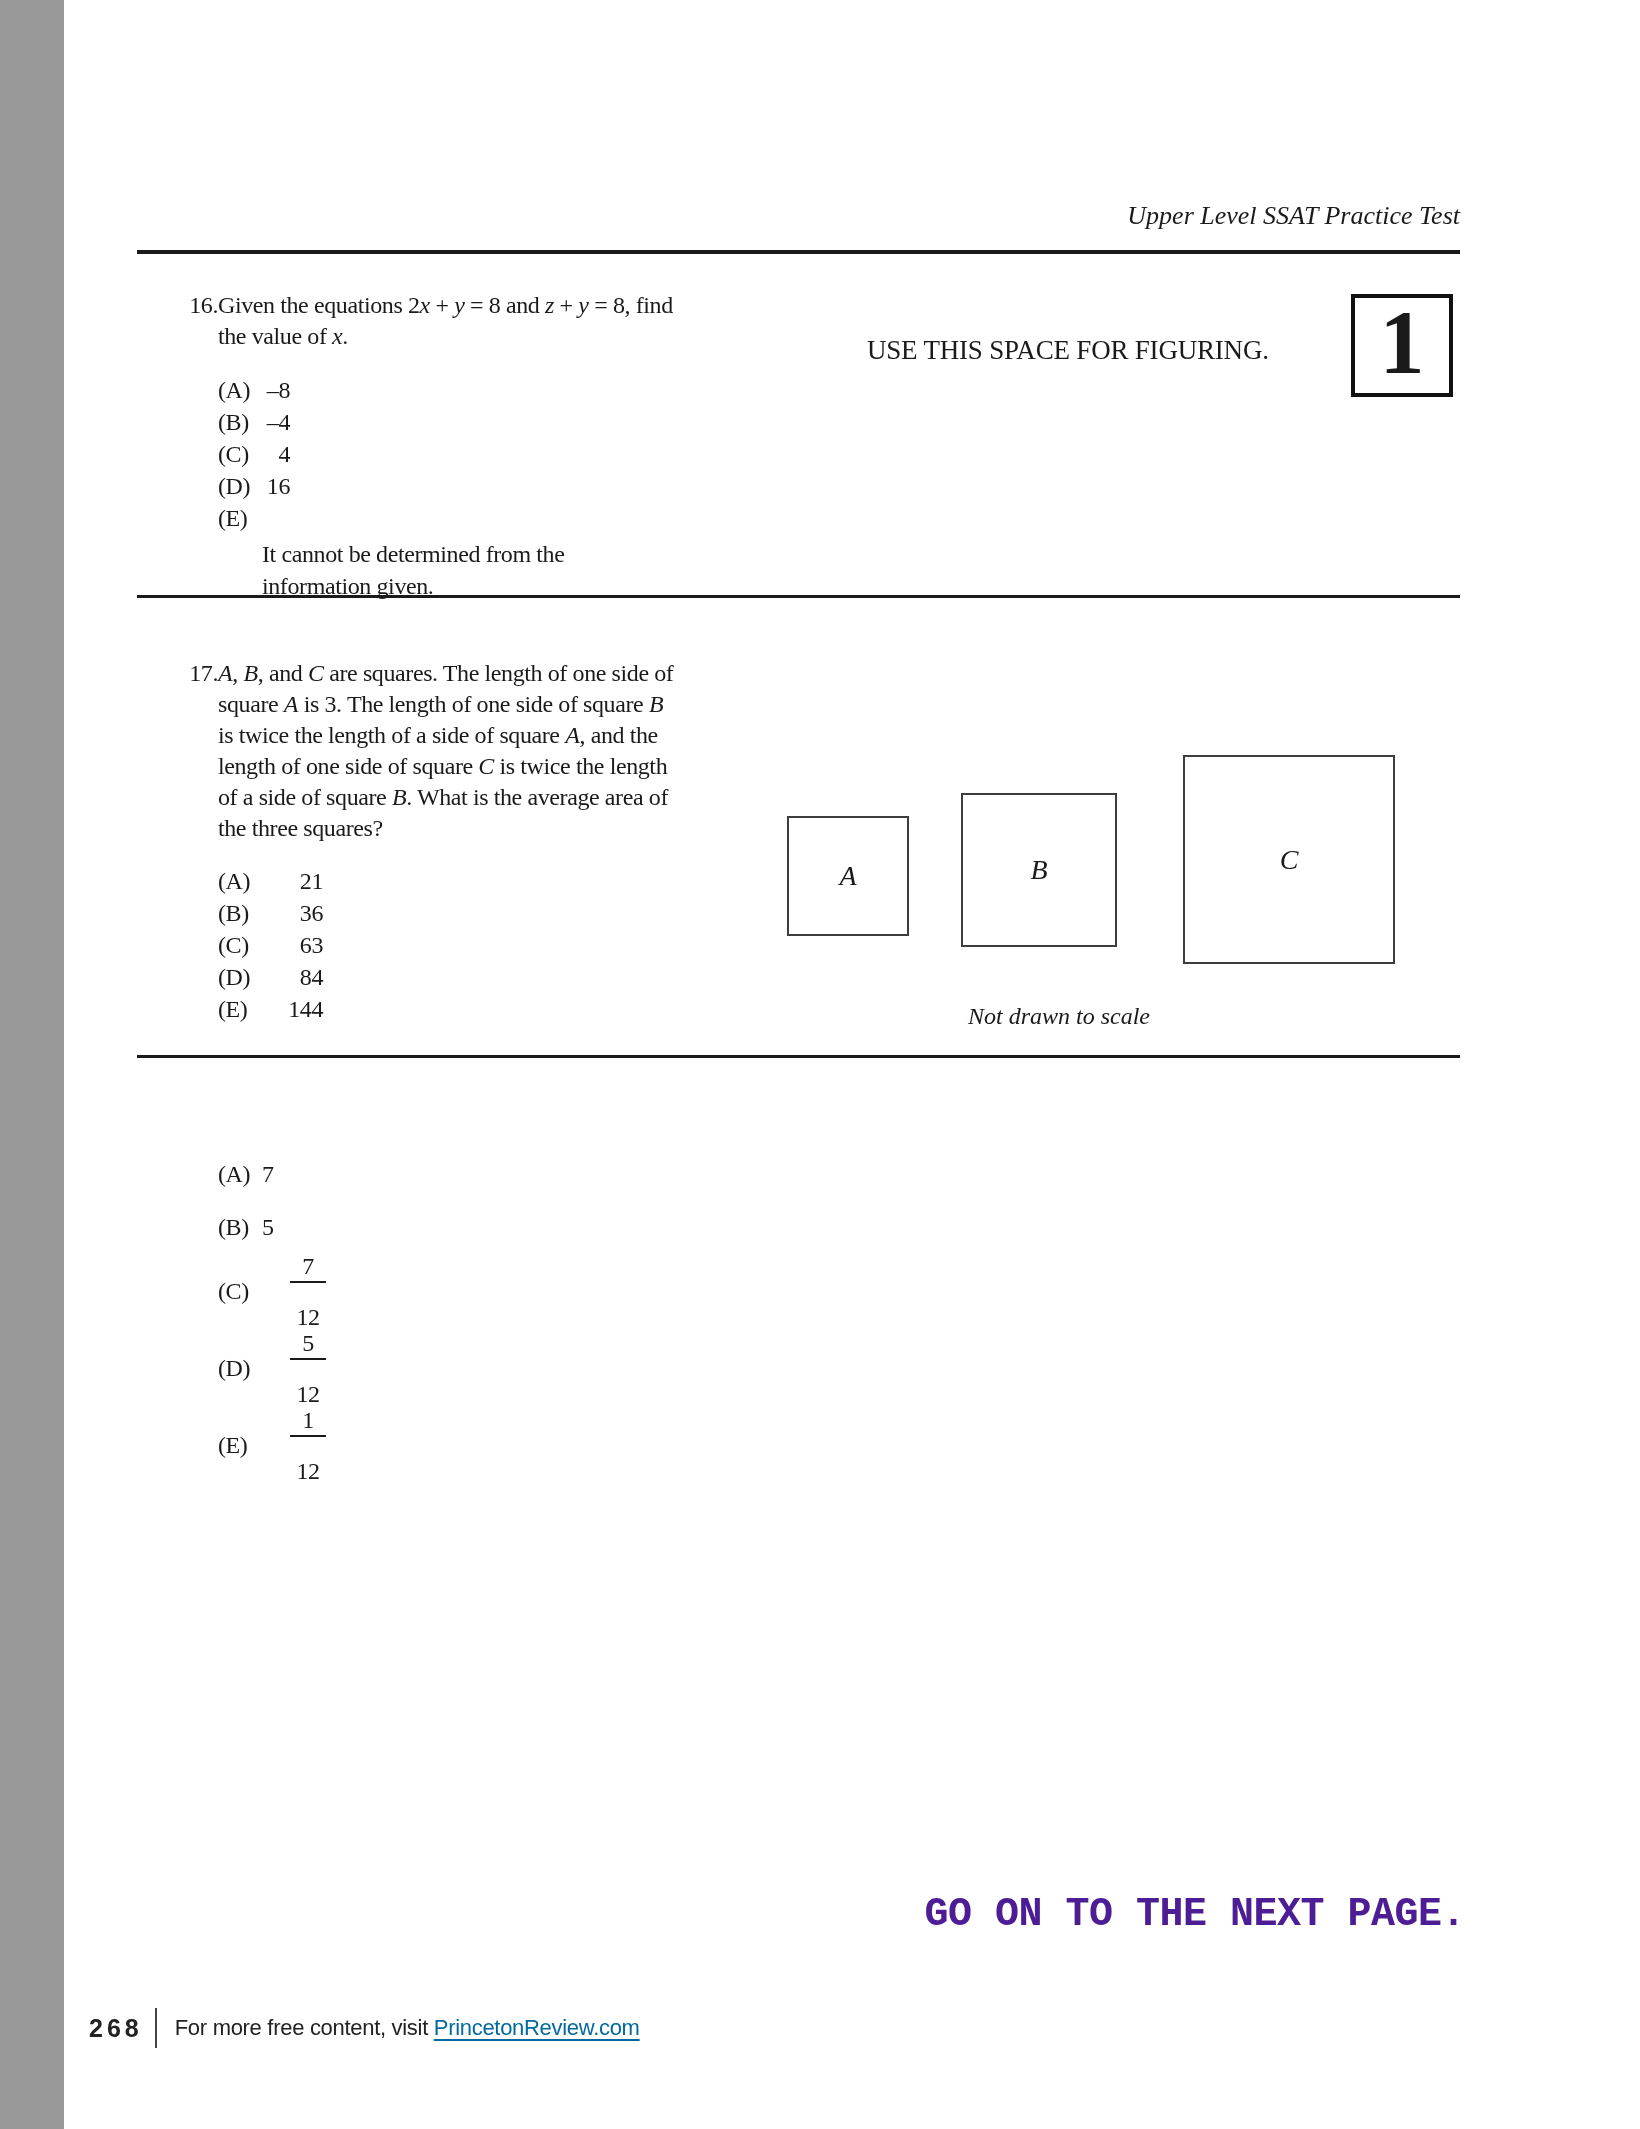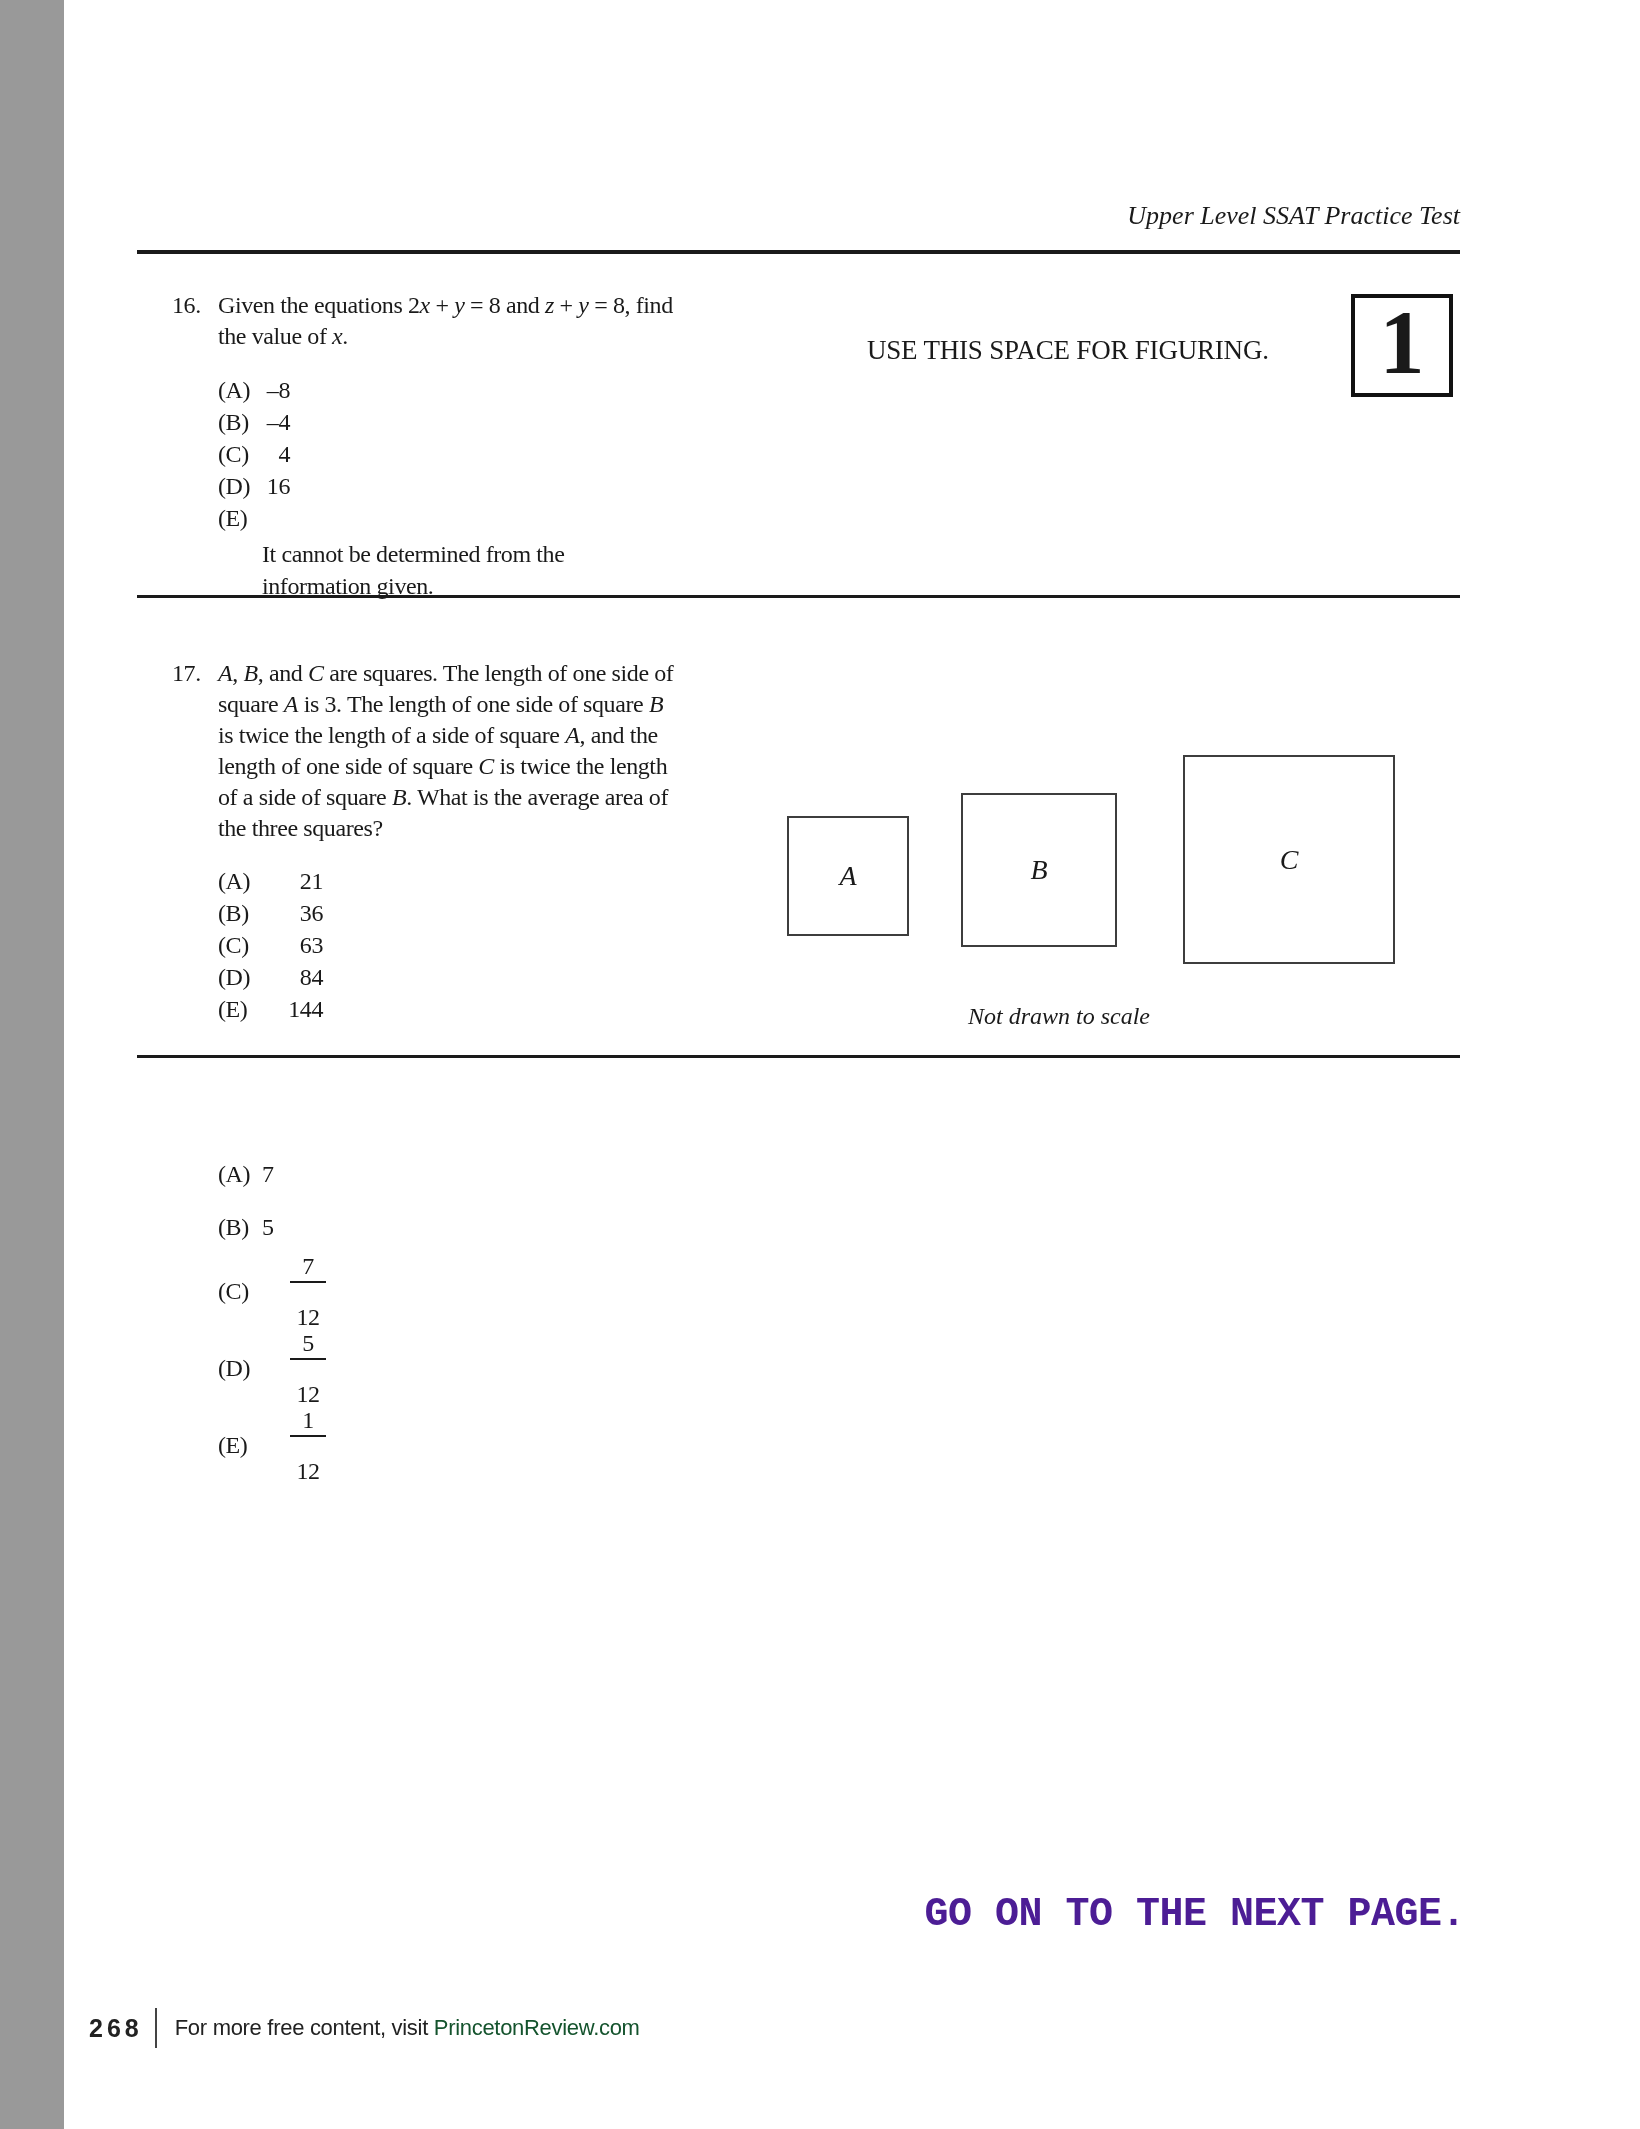--- a/index.html
+++ b/index.html
@@ -10,21 +10,21 @@
   .graybar { position:absolute; left:0; top:0; width:64px; height:100%; }
   .header-title { position:absolute; top:201px; right:180px; font-style:italic; font-size:26px; white-space:nowrap; }
   .rule { position:absolute; left:137px; width:1323px; background:#1a1a1a; }
   .rule-top { top:250px; height:4px; }
   .rule-m1 { top:595px; height:3px; }
   .rule-m2 { top:1055px; height:3px; }
 
   .question { position:absolute; left:172px; font-size:24px; letter-spacing:-0.4px; line-height:31px; }
   .q16 { top:290px; } .q17 { top:658px; } .q18 { top:1118px; }
   .q-flex { display:flex; }
-  .q-num { width:46px; flex:none; }
+  .q-num { width:46px; flex:none;text-align:right; }
   .prompt { white-space:pre-wrap; }
   .seg-i { font-style:italic; }
   .opts { margin-top:22px; margin-left:46px; }
   .opts-tight { margin-top:21px; }
   .opt { display:flex; line-height:32px; }
   .opt-label { width:44px; flex:none; }
   .val-r2 { width:28px; text-align:right; }
   .val-r3 { width:61px; text-align:right; }
   .val-text { white-space:pre-wrap;margin-top:36px; }
   .opt-frac { display:flex; align-items:center; height:64px; }
@@ -46,21 +46,21 @@
   .not-scale { position:absolute; left:930px; top:1003px; width:220px; text-align:right; font-style:italic; font-size:24px; }
 
   .go-on { position:absolute; right:175px; top:1892px; font-family:Liberation Mono, monospace;
     font-weight:bold; font-size:40px; letter-spacing:-0.5px; color:#4c1d95; white-space:nowrap; }
 
   .footer { position:absolute; left:89px; top:2006px; height:44px; display:flex; align-items:center;
     font-family:"Liberation Sans", sans-serif; color:#222; }
   .footer .pnum { font-weight:bold; font-size:25px; letter-spacing:4px; }
   .footer .fdiv { width:2px; height:40px; background:#444; margin:0 18px 0 12px; }
   .footer .ftext { font-size:22px; letter-spacing:-0.3px; }
-  .footer .flink { text-underline-offset:4px; color:#14532d; }
+  .footer .flink { text-decoration:underline; text-underline-offset:4px; color:#0369a1; }
 </style>
 </head>
 <body>
 
 <div class="page">
 
   <div class="graybar" style="background: rgb(153, 153, 153);"></div>
 
   <div class="header-title">Upper Level SSAT Practice Test</div>
   <div class="rule rule-top"></div>

